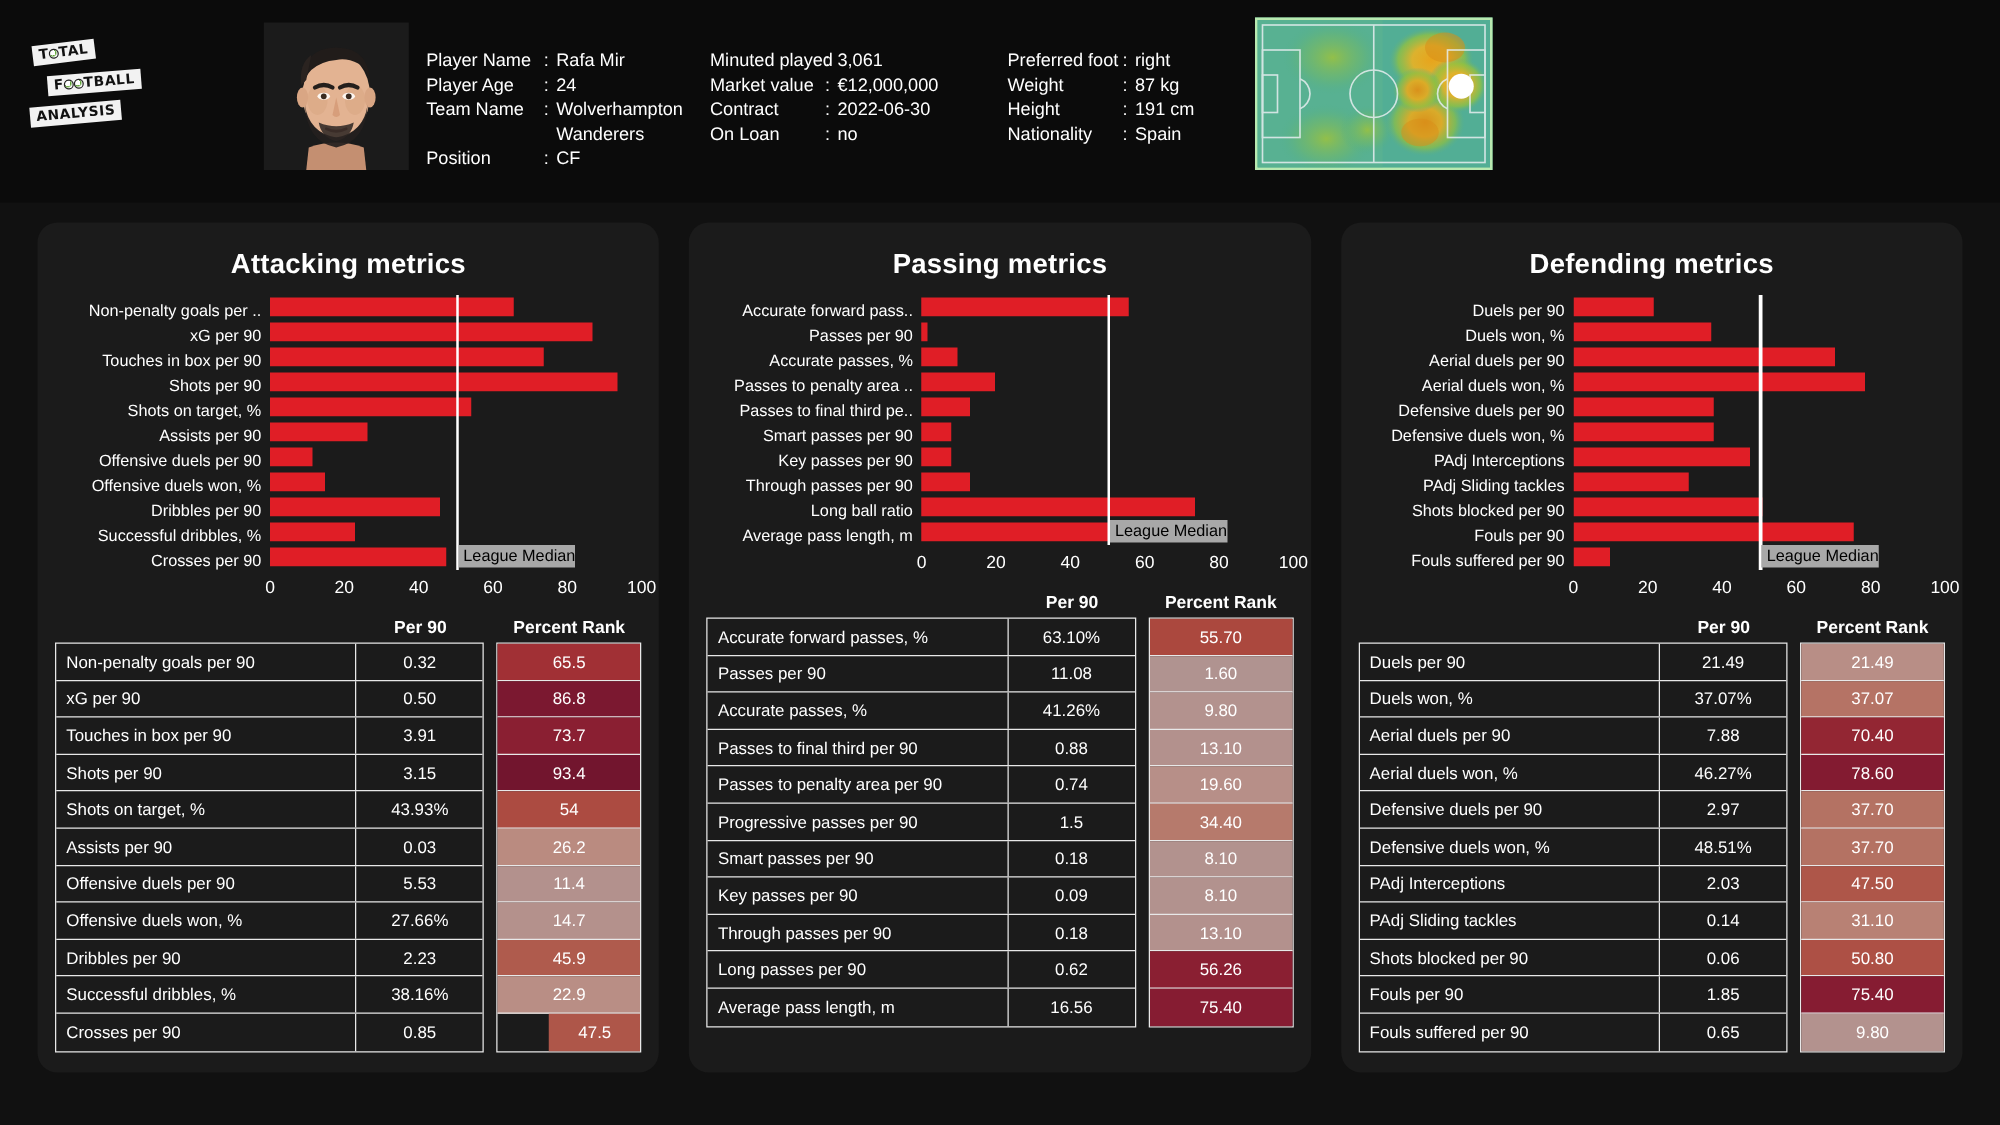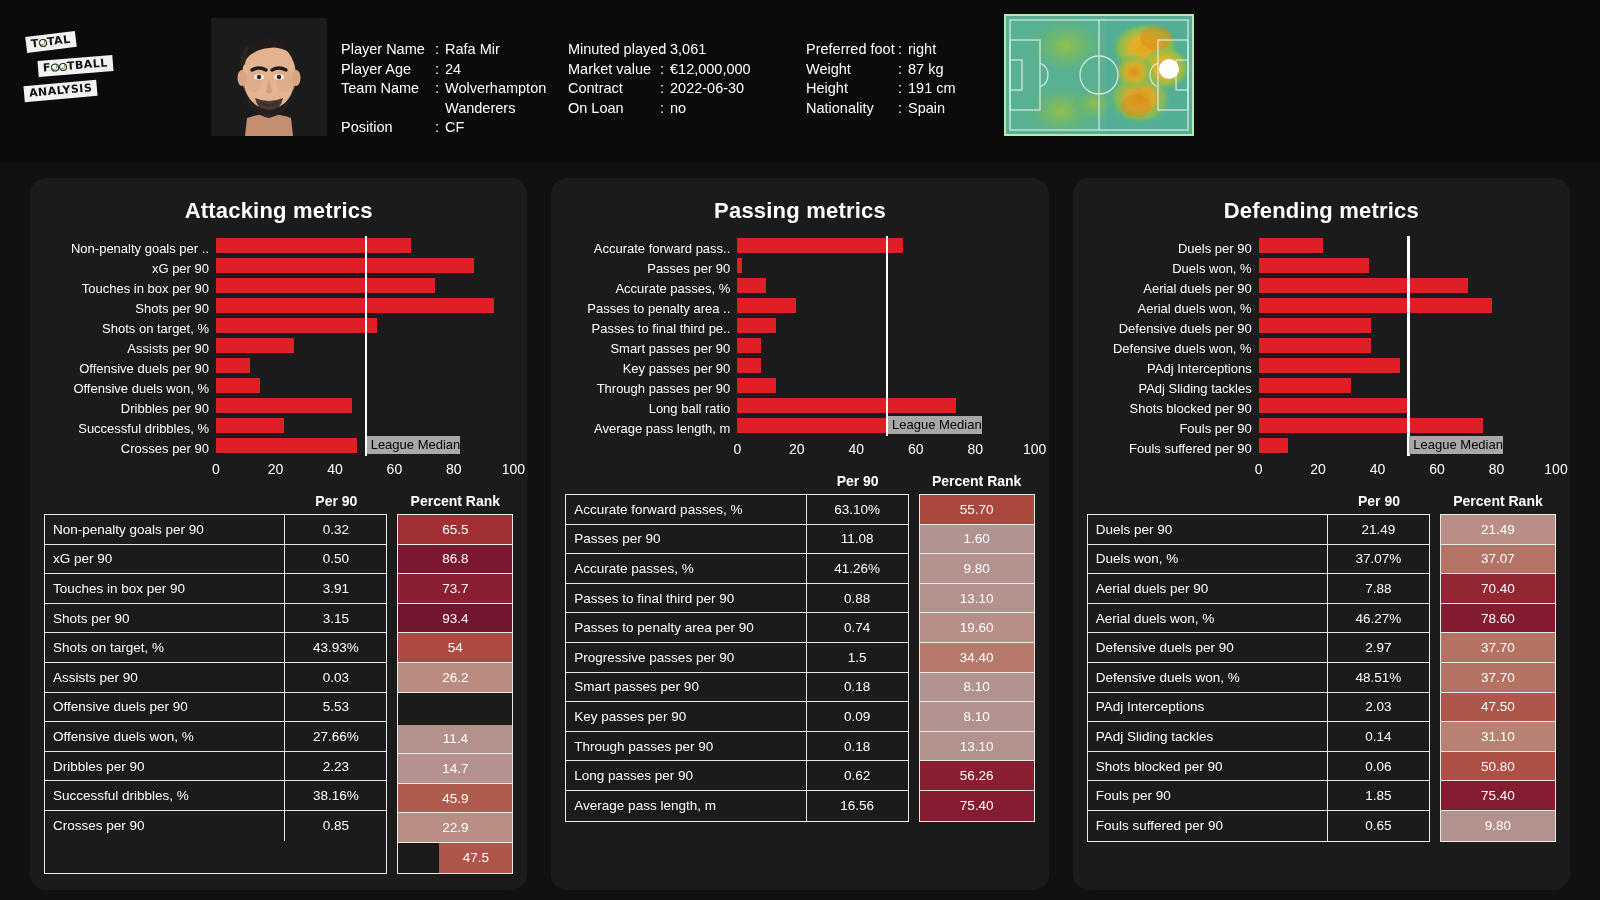--- a/index.html
+++ b/index.html
@@ -471,21 +471,21 @@
             </div>
           </div>
           <div class="tbl-gap"></div>
           <div class="tbl-right">
             <div class="rrow" style="background: rgb(161, 48, 53);">65.5</div>
             <div class="rrow" style="background: rgb(123, 24, 48);">86.8</div>
             <div class="rrow" style="background: rgb(138, 31, 50);">73.7</div>
             <div class="rrow" style="background: rgb(114, 21, 46);">93.4</div>
             <div class="rrow" style="background: rgb(172, 75, 65);">54</div>
             <div class="rrow" style="background: rgb(186, 139, 128);">26.2</div>
-            <div class="rrow" style="background: rgb(179, 145, 141); margin-top: 32px;">11.4</div>
+            <div class="rrow" style="background: rgb(179, 145, 141);">11.4</div>
             <div class="rrow" style="background: rgb(180, 145, 140);">14.7</div>
             <div class="rrow" style="background: rgb(175, 91, 77);">45.9</div>
             <div class="rrow" style="background: rgb(185, 142, 133);">22.9</div>
             <div class="rrow" style="background: rgb(174, 86, 73); margin-left: 41px;">47.5</div>
           </div>
         </div>
       </div>
       <div class="panel">
         <div class="panel-title">Passing metrics</div>
         <div class="chart">

